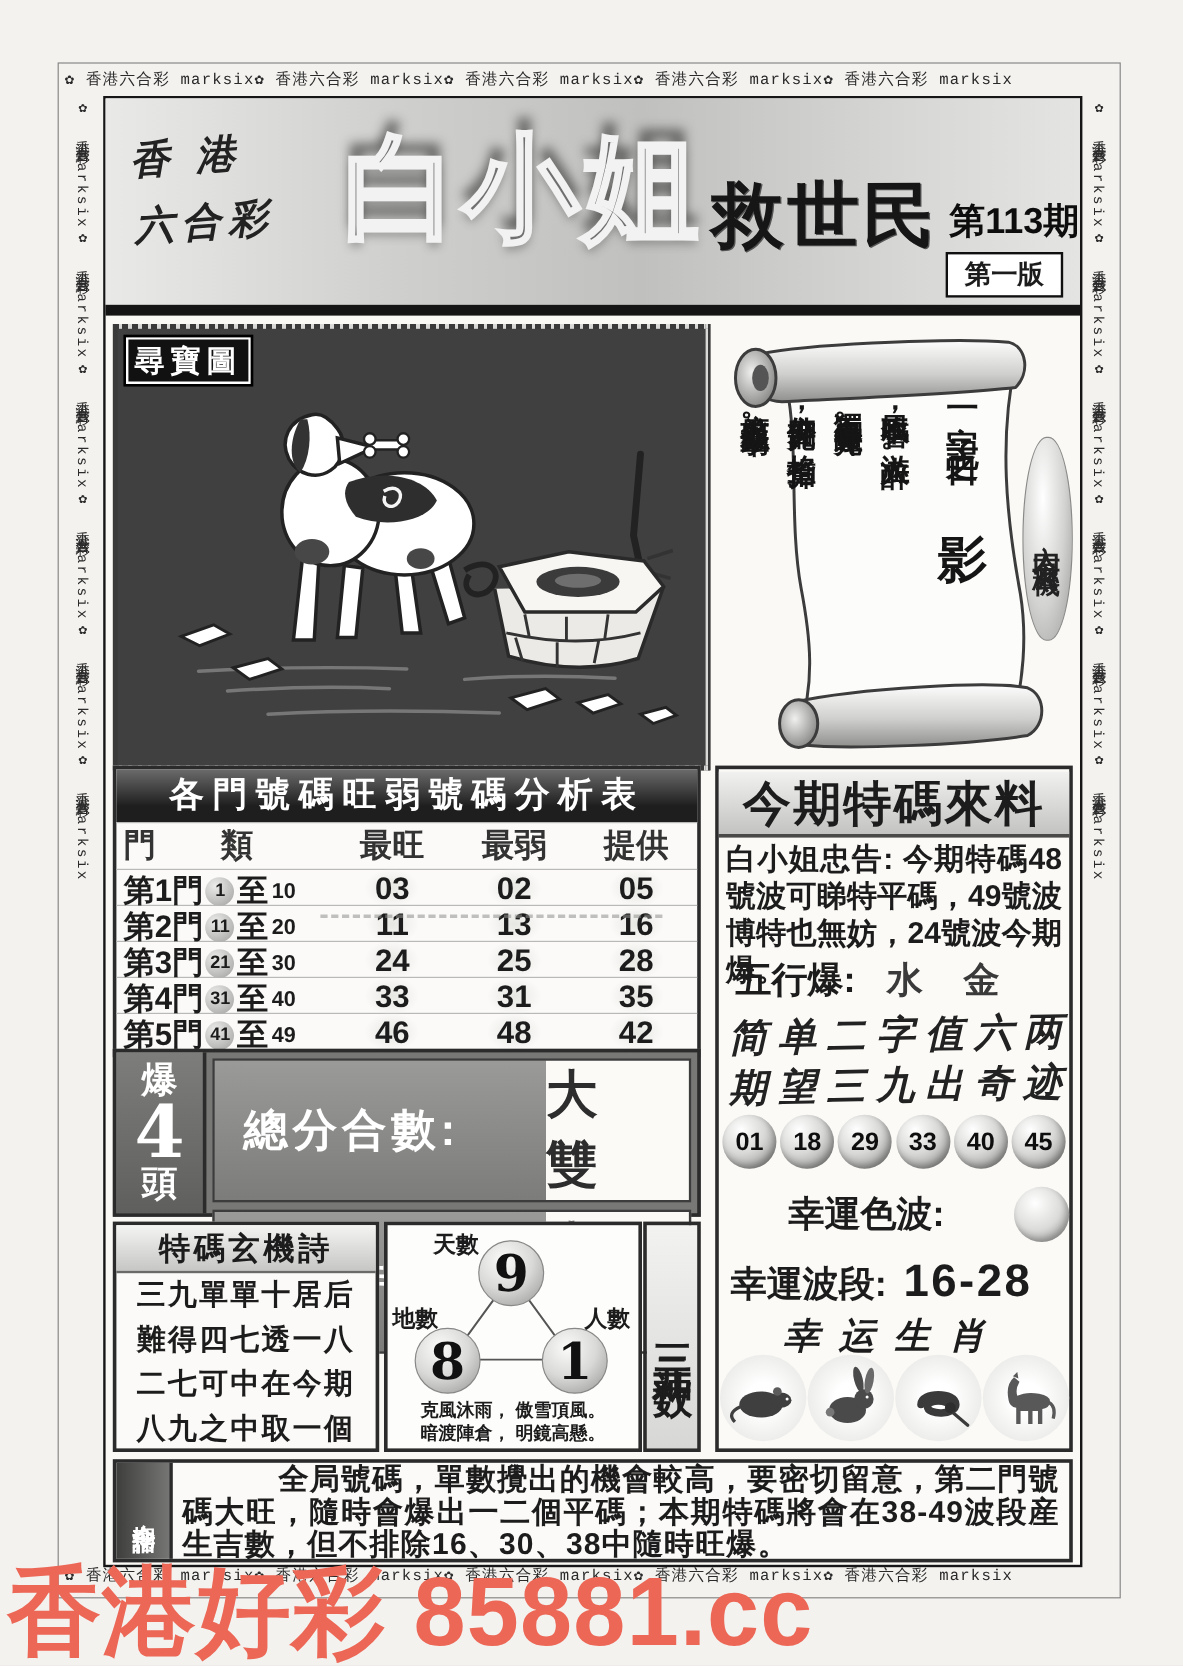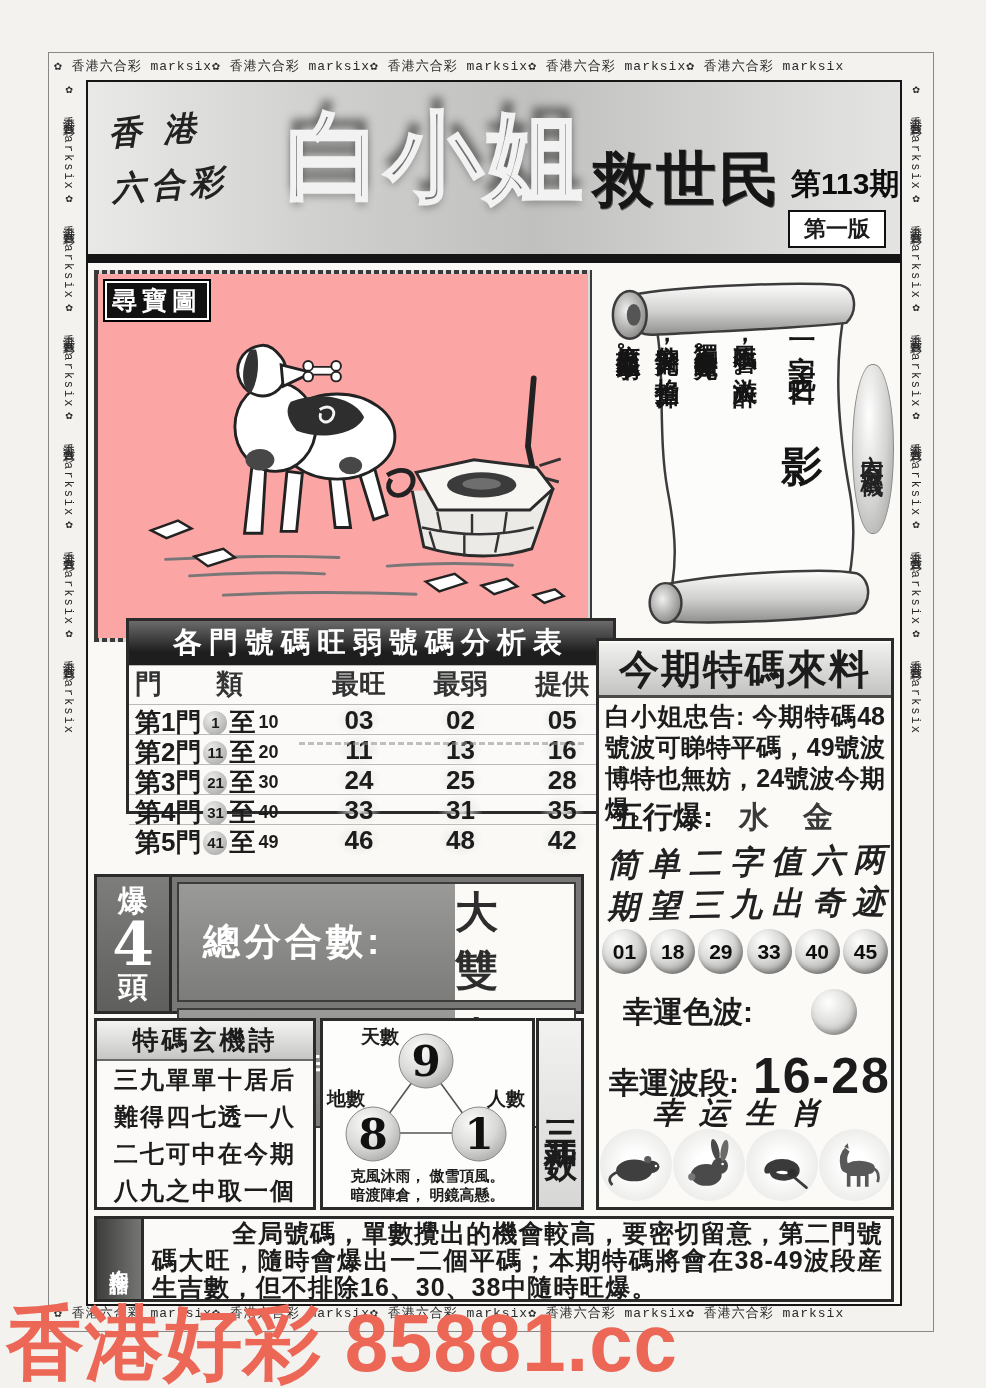--- a/index.html
+++ b/index.html
@@ -27,26 +27,26 @@
          text-shadow:0 -12px 9px rgba(35,35,35,.6),0 5px 7px rgba(60,60,60,.35);}
   .sub-title{position:absolute;left:505px;top:58px;font-size:60px;font-weight:900;color:#161616;letter-spacing:3px;
          text-shadow:1px 1px 0 #555;}
   .issue{position:absolute;left:703px;top:82px;font-size:30px;font-weight:800;color:#0d0d0d;}
   .edition{position:absolute;left:700px;top:128px;width:94px;height:34px;background:#fff;border:2px solid #101010;
          display:flex;align-items:center;justify-content:center;font-size:22px;font-weight:800;}
   
   .colL{position:absolute;left:6px;top:188px;width:496px;}
   .colR{position:absolute;left:508px;top:188px;width:298px;}
   
-  .treasure{position:relative;width:490px;height:364px;background:#fca5a5;border:4px solid;margin-bottom:0;
+  .treasure{position:relative;width:490px;height:364px;background:#404040;border:4px solid;margin-bottom:0;
     border-image:repeating-linear-gradient(90deg,#3a3a3a 0 5px,#d9d9d7 5px 8px) 4;}
   .treasure-label{position:absolute;left:5px;top:5px;background:#111;color:#fff;font-size:25px;font-weight:800;
     letter-spacing:5px;padding:3px 7px;border:2px solid #000;box-shadow:0 0 0 2px #fff inset;z-index:2;}
   
-  .tbl{position:absolute;left:6px;top:536px;width:490px;height:196px;border:3px solid #2b2b2b;background:#fbfaf8;box-sizing:border-box;margin-left:32px;}
+  .tbl{position:absolute;left:6px;top:556px;width:490px;height:243px;border:3px solid #2b2b2b;background:#fbfaf8;box-sizing:border-box;}
   .tbl-title{height:44px;background:linear-gradient(180deg,#6b6b6b,#1e1e1e 70%);color:#fff;font-size:29px;font-weight:800;
     letter-spacing:7px;display:flex;align-items:center;justify-content:center;}
   .t-row{display:flex;align-items:flex-start;border-top:1px solid #b9b9b7;}
   .t-head{height:38px;font-size:27px;font-weight:800;color:#333;}
   .t-data{height:29px;font-size:26px;font-weight:800;}
   .c-door{width:37%;padding-left:6px;box-sizing:border-box;display:flex;align-items:center;}
   .c-num{width:21%;text-align:center;}
   .cnum{display:inline-flex;width:24px;height:24px;border-radius:50%;margin:0 2px;
     background:radial-gradient(circle at 35% 30%,#ececea,#b2b2b0 75%);align-items:center;justify-content:center;
     font-size:15px;font-weight:700;}
@@ -96,25 +96,25 @@
   .sp-advice{top:60px;padding:0 6px;box-sizing:border-box;font-size:25px;font-weight:800;line-height:31px;text-align:justify;}
   .sp-wuxing{top:156px;font-size:30px;font-weight:800;padding-left:14px;box-sizing:border-box;}
   .sp-wuxing .wx-val{margin-left:26px;letter-spacing:34px;color:#3a3a3a;}
   .sp-hand{font-family:"DejaVu Serif",serif;font-style:italic;font-weight:700;font-size:32px;letter-spacing:9px;
     padding-left:8px;transform:rotate(-1.2deg);color:#222;}
   .sp-hand1{top:200px;}  .sp-hand2{top:242px;}
   .sp-balls{top:288px;display:flex;justify-content:space-between;padding:0 3px;box-sizing:border-box;}
   .ball{width:45px;height:45px;border-radius:50%;display:flex;align-items:center;justify-content:center;
     background:radial-gradient(circle at 35% 28%,#fff,#d8d8d6 45%,#a6a6a4 78%,#8b8b89);
     box-shadow:inset -2px -3px 5px rgba(0,0,0,.3);font-size:21px;font-weight:900;color:#0e0e0e;}
-  .sp-color{top:348px;font-size:30px;font-weight:800;padding-left:24px;box-sizing:border-box;display:flex;align-items:center;}
+  .sp-color{top:348px;font-size:30px;font-weight:800;padding-left:24px;box-sizing:border-box;display:flex;align-items:center;margin-left:34px;}
   .color-ball{width:46px;height:46px;border-radius:50%;margin-left:58px;
     background:radial-gradient(circle at 38% 30%,#fff,#dcdcda 50%,#ababa9 85%);box-shadow:inset -2px -3px 5px rgba(0,0,0,.25);}
   .sp-range{top:406px;font-size:30px;font-weight:800;padding-left:10px;box-sizing:border-box;}
-  .sp-range .rg-val{font-size:50px;font-weight:900;margin-left:14px;letter-spacing:2px;}
+  .sp-range .rg-val{font-size:38px;font-weight:900;margin-left:14px;letter-spacing:2px;}
   .sp-ztitle{top:452px;text-align:center;font-family:"DejaVu Serif",serif;font-style:italic;font-weight:700;
     font-size:30px;letter-spacing:16px;}
   .sp-animals{top:488px;display:flex;justify-content:space-around;align-items:center;}
   .zo{width:72px;height:72px;border-radius:50%;display:flex;align-items:center;justify-content:center;
     background:radial-gradient(circle,#ffffff 25%,#ededeb 70%,#dddddb);}
   
   .review{position:absolute;left:6px;top:1134px;width:800px;height:86px;border:3px solid #2b2b2b;display:flex;
     background:#fbfaf8;box-sizing:border-box;}
   .review-label{width:44px;background:linear-gradient(90deg,#3e3e3c,#757573);color:#fff;display:flex;align-items:center;
     justify-content:center;border-right:3px solid #2b2b2b;}

